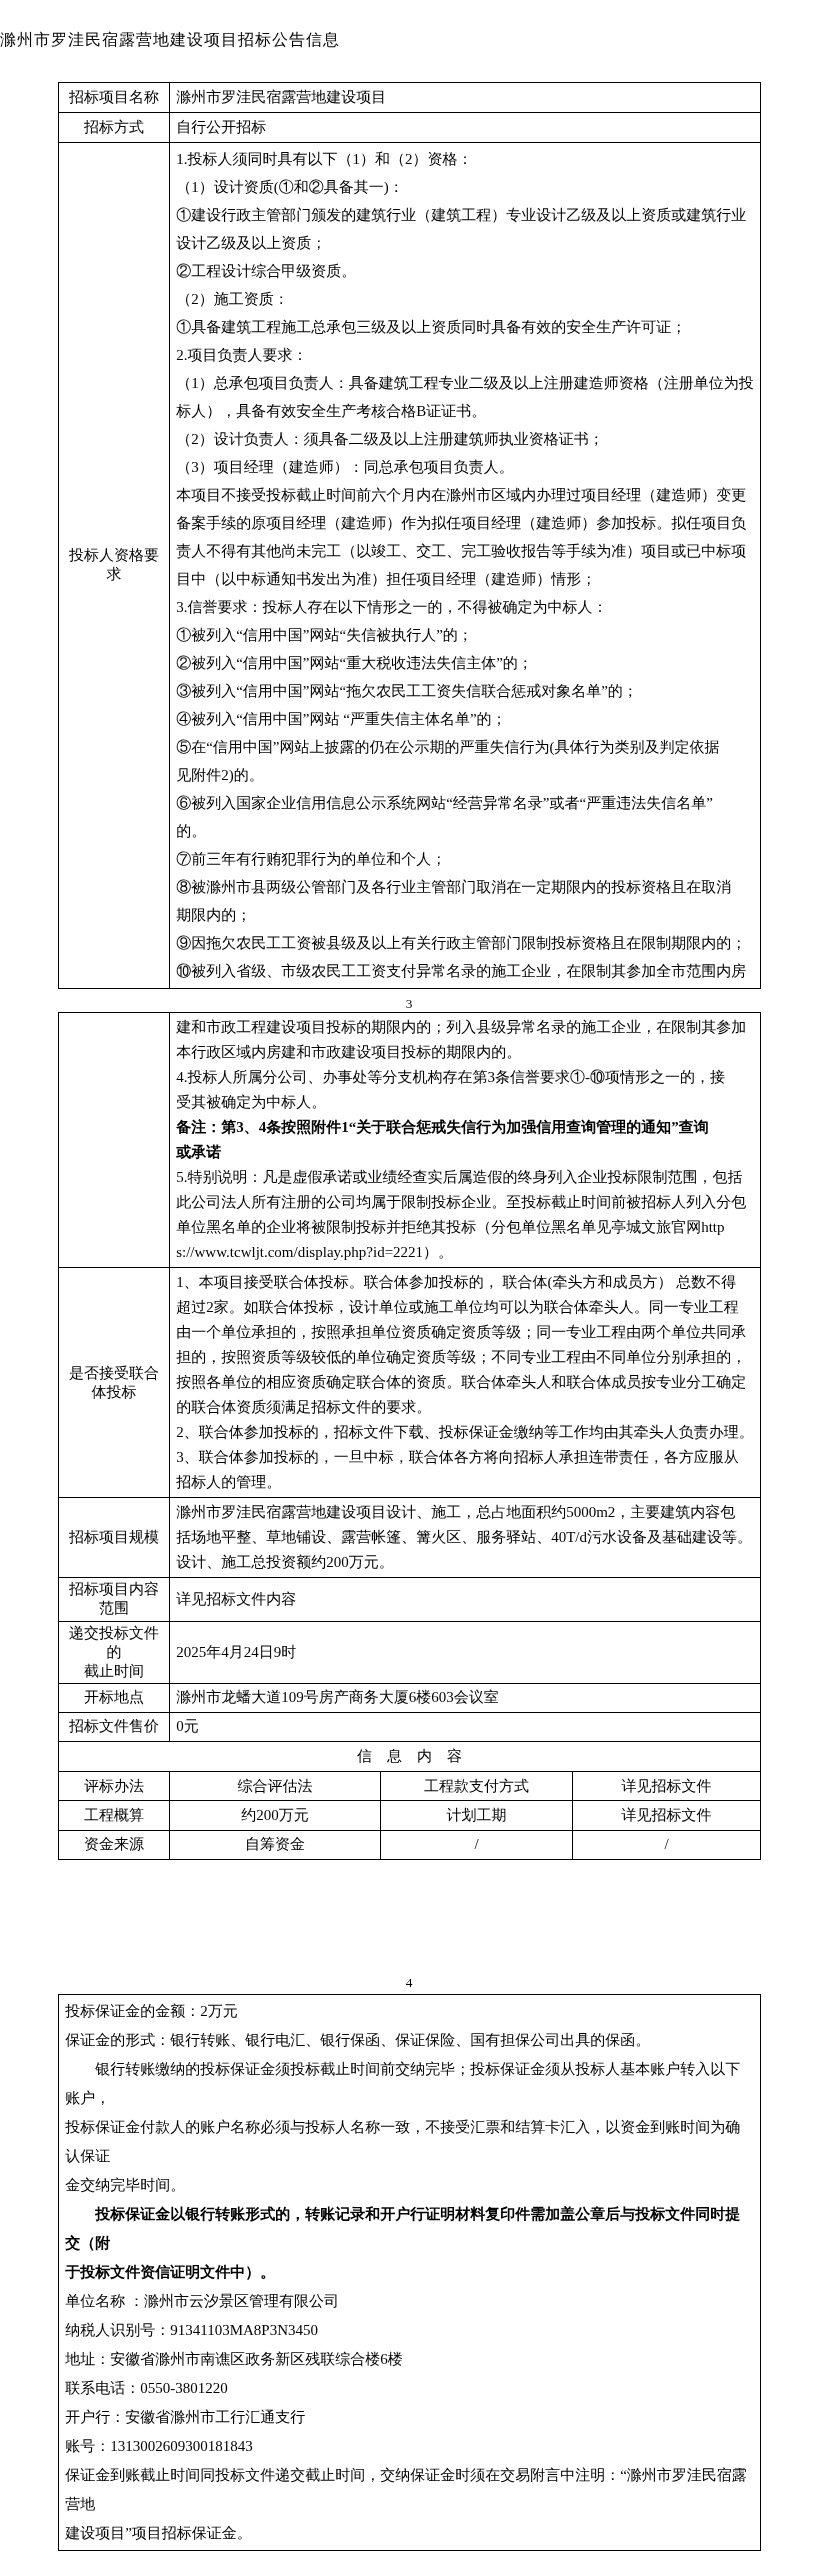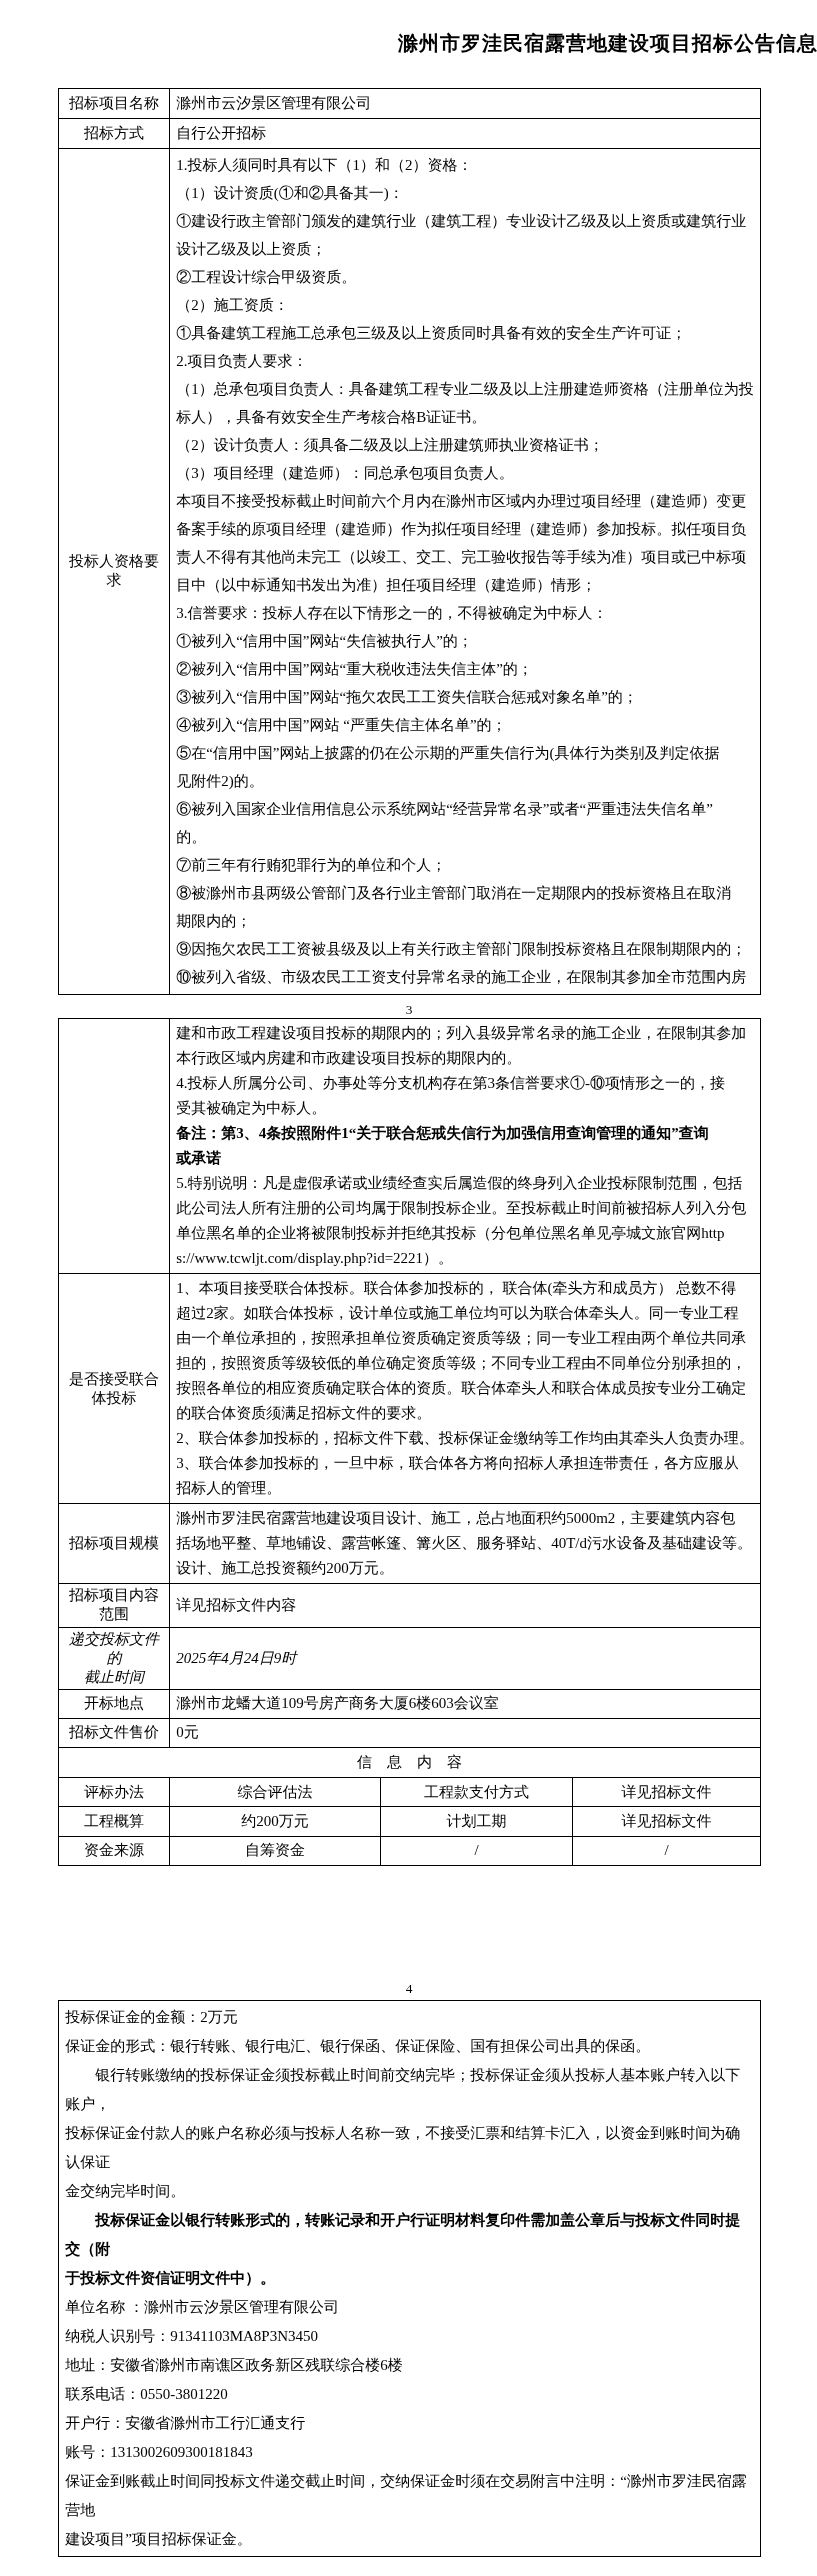--- a/index.html
+++ b/index.html
@@ -1,20 +1,20 @@
 <!DOCTYPE html>
 <html style="font-size:8.2px"><head>
 <meta charset="utf-8">
 <style>
   html,body { margin:0; padding:0; background:#ffffff; }
   body { width:818px; min-height:3143px; color:#000; font-family:"Liberation Serif", serif; }
   .title {
-    margin:30px 0 0 0; text-align:right;
+    margin:30px 0 0 0; text-align:left;
     font-family:"Liberation Sans", sans-serif;
-    font-size:20px; font-weight:bold; letter-spacing:1px;
+    font-size:16px; font-weight:normal; letter-spacing:1px;
   }
   .tbl { border-collapse:collapse; table-layout:fixed; margin-left:58px; width:703px; }
   .tbl td {
     border:1px solid #000; font-size:15px; vertical-align:middle;
     padding:2.1px 6.2px; word-break:break-all;
   }
   .label { text-align:center; padding:2.1px 3.1px; }
   .pre { white-space:pre-line; }
   .b { font-weight:bold; }
   .center { text-align:center; }
@@ -23,21 +23,21 @@
   .tblA .h56 td { height:25px; }
   .qualCell { line-height:28px; padding:10.3px 7.2px 8.2px;font-family:Liberation Serif, serif; }
   
   .pagenum { text-align:center; font-size:13.4px; margin-top:7.2px; }
   
   .tblB { }
   .contCell { line-height:25px; padding:8.2px 7.2px 6.2px; }
   .jvCell { line-height:25px; padding:7.2px 7.2px 5.2px; }
   .scaleCell { line-height:25px; padding:3.1px 7.2px; }
   .tblB .h54 td { height:24px; }
-  .tblB .h104 td { height:52px;font-style:italic; }
+  .tblB .h104 td { height:52px; }
   .secHeader { text-align:center; font-size:15px; height:25px; }
   
   .tblC { margin-top:114px; }
   .depositCell { line-height:29px; padding:8.2px 6.2px 7.2px; vertical-align:top; }
   .para { margin:0; white-space:pre-line; }
   .indent { text-indent:30px; }
 </style>
 </head>
 <body>
 
@@ -46,21 +46,21 @@
   <h1 class="title">滁州市罗洼民宿露营地建设项目招标公告信息</h1>
 
   <table class="tbl tblA">
     <colgroup>
         <col style="width:111px">
         <col>
       </colgroup>
     <tbody>
         <tr class="h56">
       <td class="label">招标项目名称</td>
-      <td>滁州市云汐景区管理有限公司</td>
+      <td>滁州市罗洼民宿露营地建设项目</td>
     </tr>
     <tr class="h56">
       <td class="label">招标方式</td>
       <td>自行公开招标</td>
     </tr>
     <tr>
       <td class="label">投标人资格要求</td>
       <td class="pre qualCell">1.投标人须同时具有以下（1）和（2）资格：
 （1）设计资质(①和②具备其一)：
 ①建设行政主管部门颁发的建筑行业（建筑工程）专业设计乙级及以上资质或建筑行业

